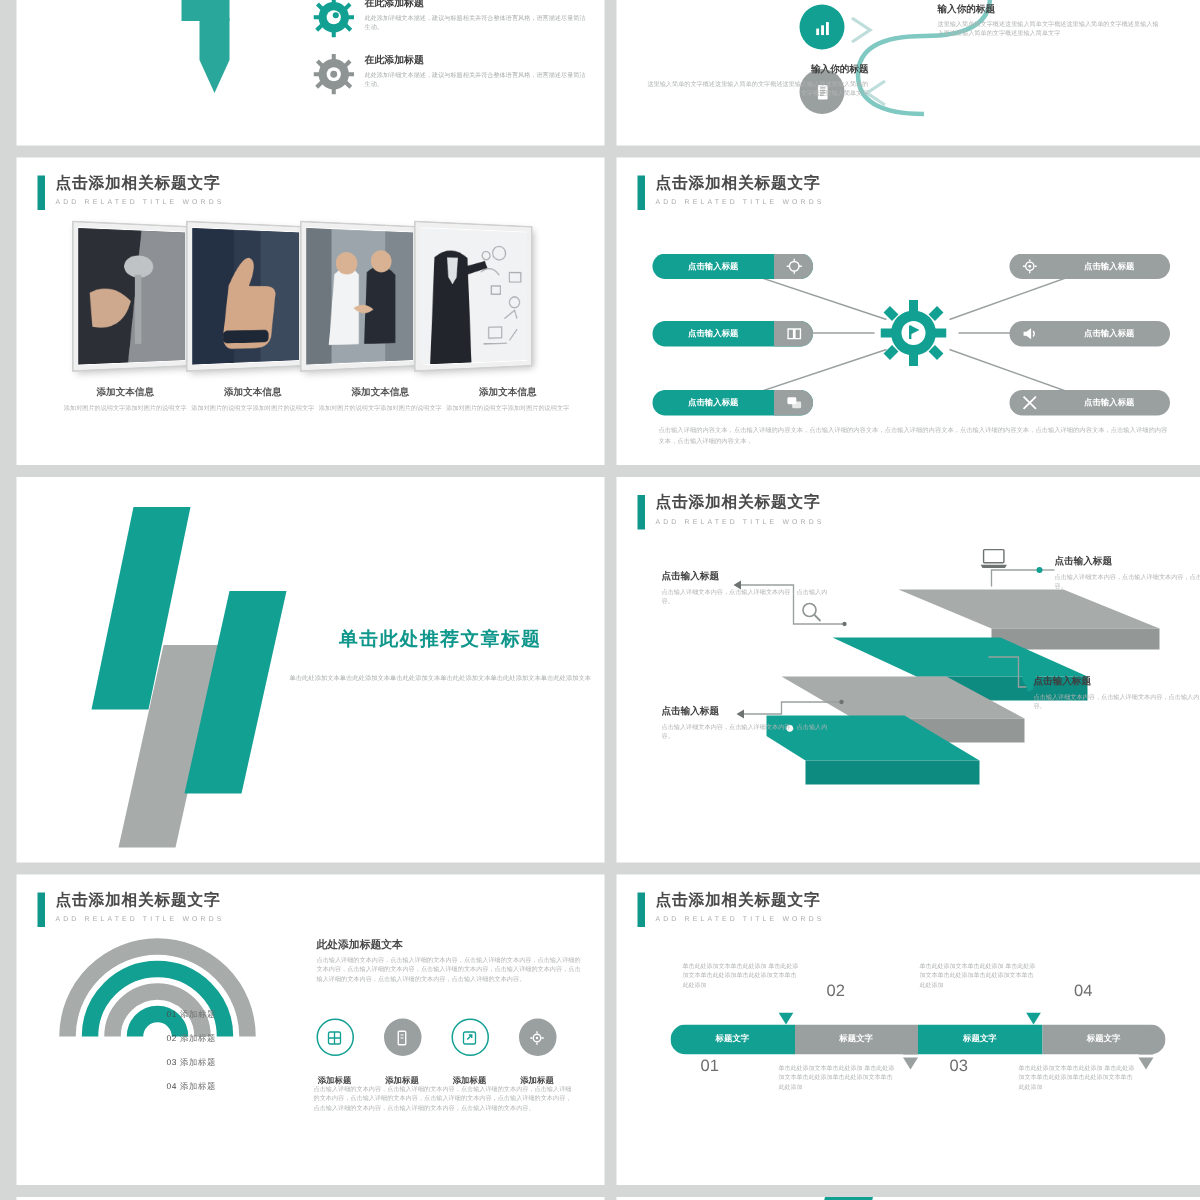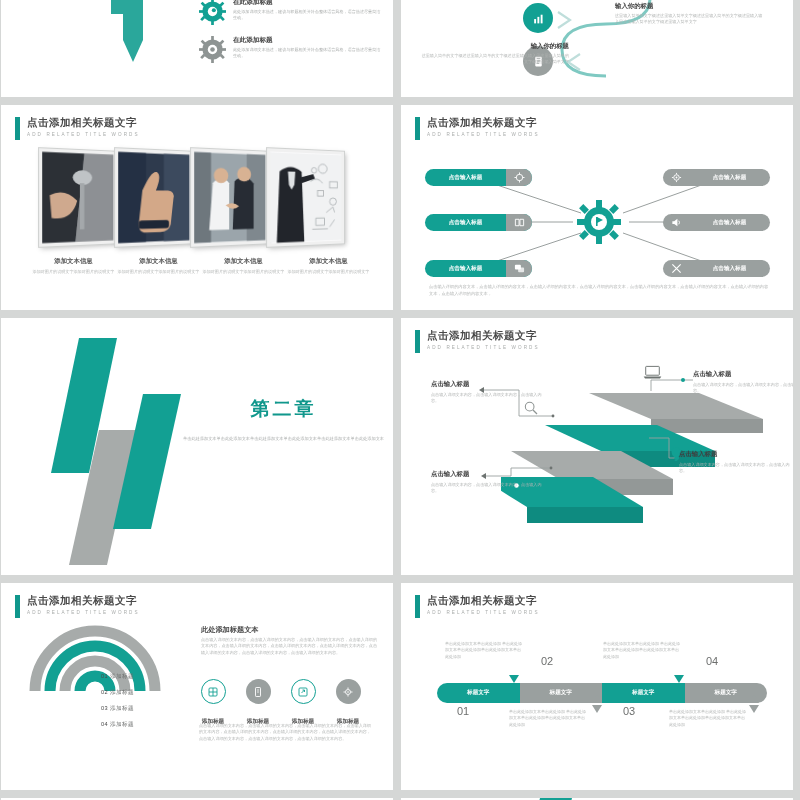--- a/index.html
+++ b/index.html
@@ -8,21 +8,21 @@
     background:#d5d7d6;
     font-family:"Liberation Sans","DejaVu Sans",sans-serif;
     overflow:hidden;
   }
   .grid{
     width:800px; height:800px;
     display:grid;
     grid-template-columns:392px 392px;
     grid-template-rows:97px 205px 257px 207px 34px;
     column-gap:8px; row-gap:8px;
-    padding:0 1px;
+    padding:0 11px;
   }
   .slide{
     background:#fff;
     position:relative;
     overflow:hidden;
   }
   
   .ttl{ position:absolute; left:14px; top:11px; display:flex; gap:7px; }
   .ttl .bar{ width:5px; height:23px; background:#10978c; flex:none; margin-top:1px;}
   .ttl .cn{ font-size:10.5px; color:#4a4a4a; font-weight:bold; letter-spacing:.5px; line-height:13px;}
@@ -375,21 +375,21 @@
     <div class="s4-foot">点击输入详细的内容文本，点击输入详细的内容文本，点击输入详细的内容文本，点击输入详细的内容文本，点击输入详细的内容文本，点击输入详细的内容文本，点击输入详细的内容文本，点击输入详细的内容文本，</div>
   </div>
 
   <div class="slide">
     <svg class="chap-shapes" viewBox="0 0 200 257">
       <path d="M78 20 h38 l-28 135 h-38z" fill="#12a093"></path>
       <path d="M98 112 h38 l-30 135 h-38z" fill="#a7abaa"></path>
       <path d="M142 76 h38 l-30 135 h-38z" fill="#12a093"></path>
     </svg>
     <div class="chap-txt">
-      <div class="chap-num">第二章</div>
+      <div class="chap-sub">单击此处推荐文章标题</div>
       <div class="chap-p">单击此处添加文本单击此处添加文本单击此处添加文本单击此处添加文本单击此处添加文本单击此处添加文本</div>
     </div>
   </div>
 
   <div class="slide">
     <div class="ttl">
       <div class="bar"></div>
       <div>
         <div class="cn">点击添加相关标题文字</div>
         <div class="en">ADD RELATED TITLE WORDS</div>

